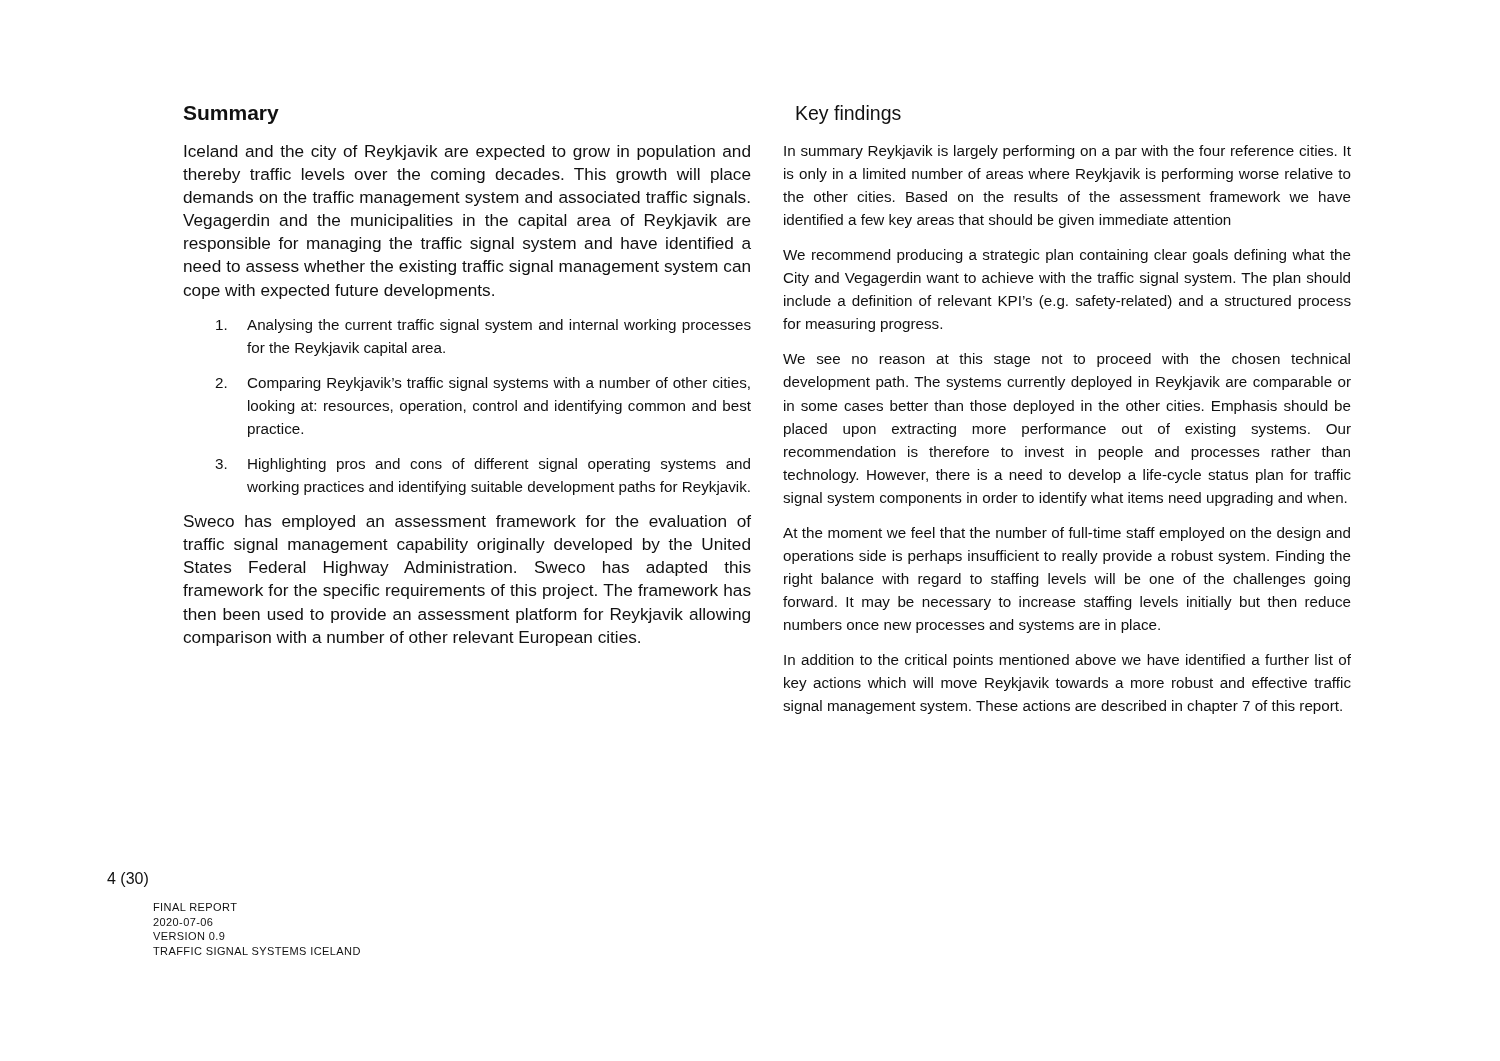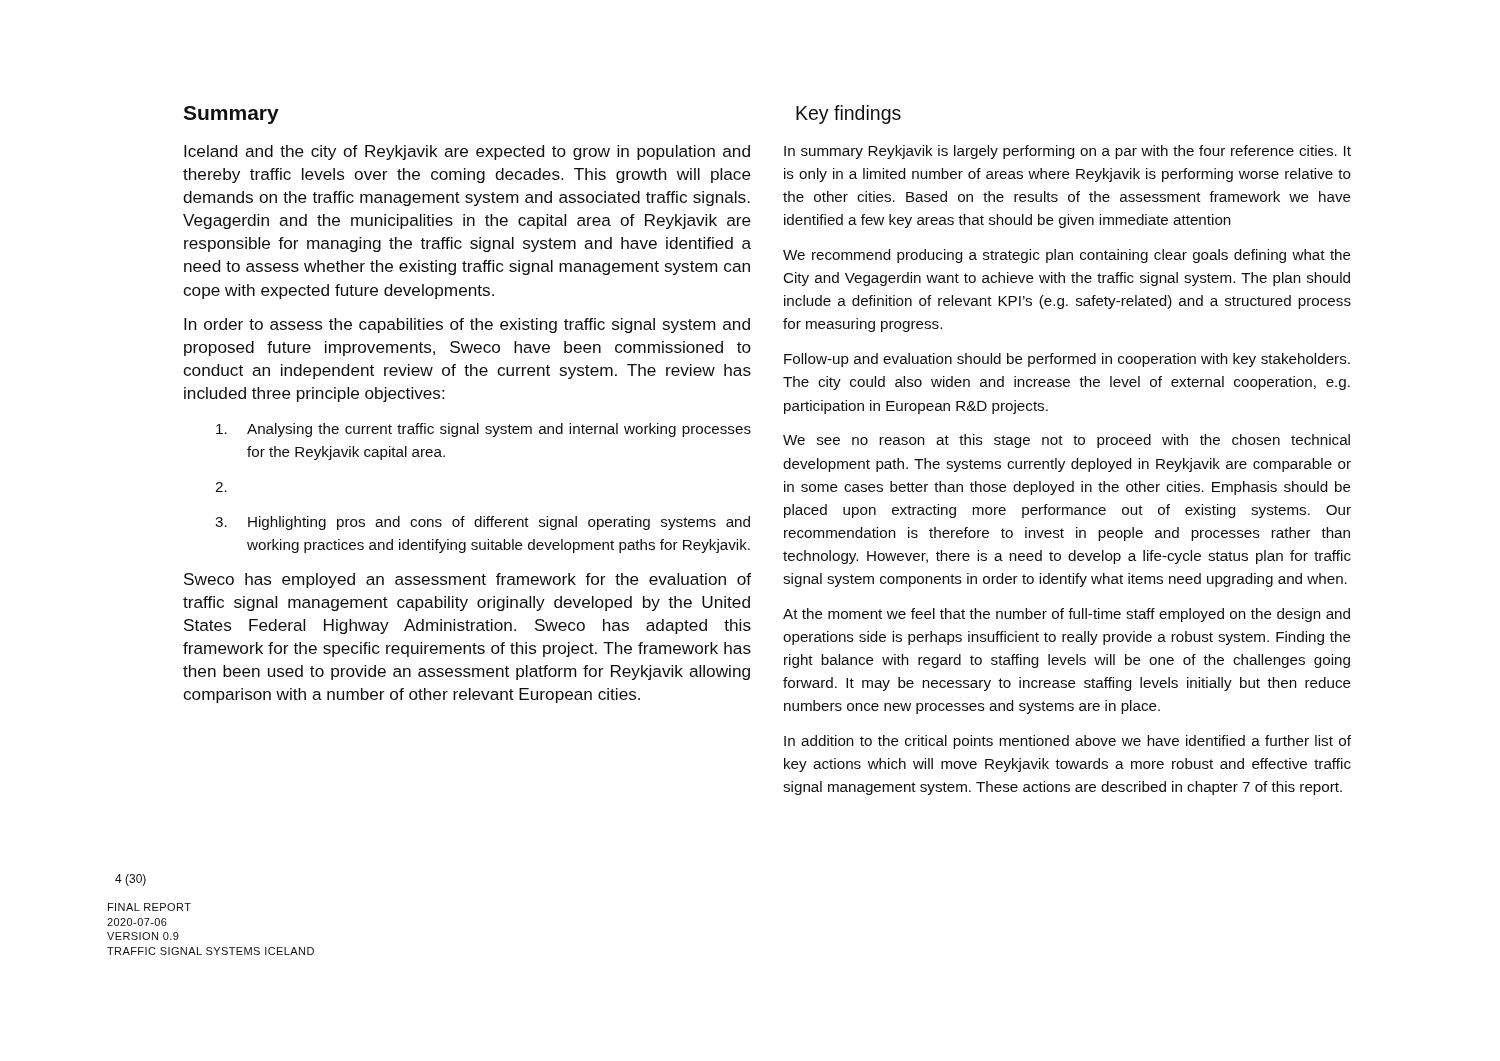--- a/index.html
+++ b/index.html
@@ -72,58 +72,58 @@
     ol.objectives li .txt {
       flex: 1;
       text-align: justify;
     }
     .footer {
       position: absolute;
       left: 107px;
       top: 870px;
     }
     .page-num {
-      font-size: 12px;
+      font-size: 16px;
       line-height: 18px;
-      margin: 0 0 12px 8px;
+      margin: 0 0 12px 0;
     }
     .meta-line {
       font-size: 11px;
       line-height: 14.5px;
       letter-spacing: 0.4px;
+      margin-left: 46px;
     }
   </style>
 </head>
 <body>
 
 <div class="col-left">
   <h1 class="summary-title">Summary</h1>
   <p class="lp">Iceland and the city of Reykjavik are expected to grow in population and thereby traffic levels over the coming decades.  This growth will place demands on the traffic management system and associated traffic signals.  Vegagerdin and the municipalities in the capital area of Reykjavik are responsible for managing the traffic signal system and have identified a need to assess whether the existing traffic signal management system can cope with expected future developments.</p>
-  <p class="lp">In order to assess the capabilities of the existing traffic signal system and proposed future improvements, Sweco have been commissioned to conduct an independent review of the current system.  The review has included three principle objectives:</p>
   <ol class="objectives">
     <li>
       <span class="num">1.</span>
       <span class="txt">Analysing the current traffic signal system and internal working processes for the Reykjavik capital area.</span>
     </li>
     <li>
       <span class="num">2.</span>
+      <span class="txt">Comparing Reykjavik’s traffic signal systems with a number of other cities, looking at: resources, operation, control and identifying common and best practice.</span>
     </li>
     <li>
       <span class="num">3.</span>
       <span class="txt">Highlighting pros and cons of different signal operating systems and working practices and identifying suitable development paths for Reykjavik.</span>
     </li>
   </ol>
   <p class="lp">Sweco has employed an assessment framework for the evaluation of traffic signal management capability originally developed by the United States Federal Highway Administration.  Sweco has adapted this framework for the specific requirements of this project.  The framework has then been used to provide an assessment platform for Reykjavik allowing comparison with a number of other relevant European cities.</p>
 </div>
 
 <div class="col-right">
   <h2 class="key-title">Key findings</h2>
   <p class="rp">In summary Reykjavik is largely performing on a par with the four reference cities.  It is only in a limited number of areas where Reykjavik is performing worse relative to the other cities.  Based on the results of the assessment framework we have identified a few key areas that should be given immediate attention</p>
   <p class="rp">We recommend producing a strategic plan containing clear goals defining what the City and Vegagerdin want to achieve with the traffic signal system.  The plan should include a definition of relevant KPI’s (e.g. safety-related) and a structured process for measuring progress.</p>
-  <p class="rp">Follow-up and evaluation should be performed in cooperation with key stakeholders.  The city could also widen and increase the level of external cooperation, e.g. participation in European R&amp;D projects.</p>
   <p class="rp">We see no reason at this stage not to proceed with the chosen technical development path.  The systems currently deployed in Reykjavik are comparable or in some cases better than those deployed in the other cities.  Emphasis should be placed upon extracting more performance out of existing systems.  Our recommendation is therefore to invest in people and processes rather than technology.  However, there is a need to develop a life-cycle status plan for traffic signal system components in order to identify what items need upgrading and when.</p>
   <p class="rp">At the moment we feel that the number of full-time staff employed on the design and operations side is perhaps insufficient to really provide a robust system.  Finding the right balance with regard to staffing levels will be one of the challenges going forward.  It may be necessary to increase staffing levels initially but then reduce numbers once new processes and systems are in place.</p>
   <p class="rp">In addition to the critical points mentioned above we have identified a further list of key actions which will move Reykjavik towards a more robust and effective traffic signal management system.  These actions are described in chapter 7 of this report.</p>
 </div>
 
 <div class="footer">
   <div class="page-num">4 (30)</div>
   <div class="meta-line">FINAL REPORT</div>
   <div class="meta-line">2020-07-06</div>
   <div class="meta-line">VERSION 0.9</div>

